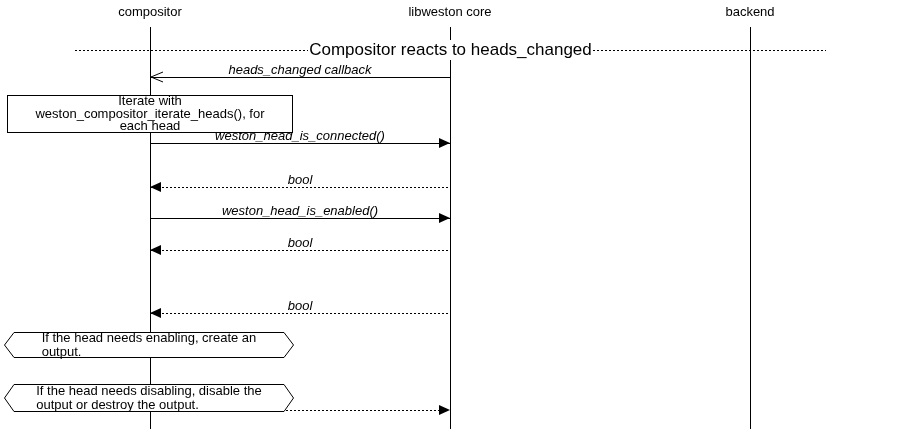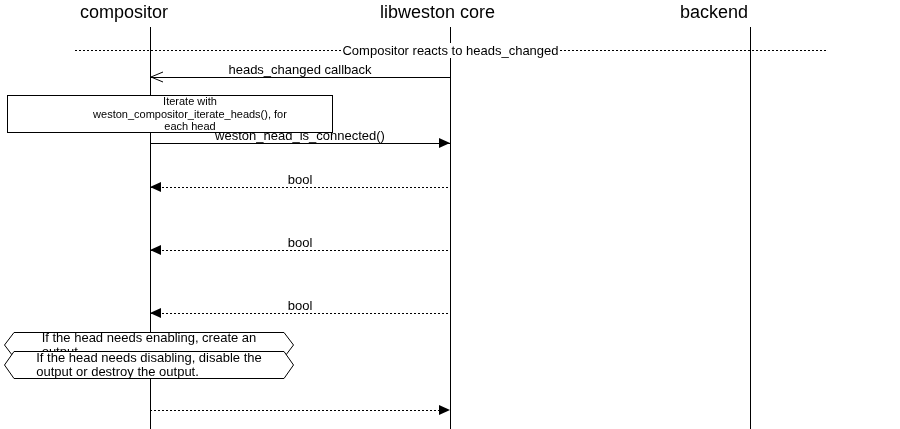--- a/index.html
+++ b/index.html
@@ -23,22 +23,22 @@
     width: 1px;
     height: 402px;
     background: #000;
     z-index: 0;
   }
   
   .actor-label {
     position: absolute;
     top: 4px;
     width: 140px;
-    text-align: left;
-    font-size: 18px;
+    text-align: center;
+    font-size: 13px;
     line-height: 16px;
     z-index: 1;
   }
   
   .divider {
     position: absolute;
     left: 75px;
     top: 43px;
     width: 751px;
     height: 14px;
@@ -49,36 +49,37 @@
   .divider-line {
     flex: 1;
     height: 1px;
     background-image: linear-gradient(to right, #000 50%, rgba(0,0,0,0) 50%);
     background-size: 4px 1px;
     background-repeat: repeat-x;
   }
   .divider-text {
     background: #ffffff;
     padding: 0 1px;
-    font-size: 13px;
+    font-size: 17px;
     white-space: nowrap;
   }
   
   .message {
     position: absolute;
     left: 150px;
     width: 300px;
     z-index: 1;
   }
   .msg-label {
     height: 14px;
     line-height: 14px;
     text-align: center;
     font-size: 13px;
     white-space: nowrap;
+    font-style: italic;
   }
   .msg-line {
     position: relative;
     height: 1px;
   }
   .msg-line.solid { background: #000; }
   .msg-line.dotted {
     background-image: linear-gradient(to right, #000 50%, rgba(0,0,0,0) 50%);
     background-size: 4px 1px;
     background-repeat: repeat-x;
@@ -109,24 +110,23 @@
     top: 95px;
     width: 284px;
     height: 36px;
     border: 1px solid #000;
     background: #ffffff;
     z-index: 2;
     display: flex;
     align-items: center;
     justify-content: center;
     text-align: center;
-    font-size: 11px;
+    font-size: 13px;
     line-height: 12.5px;
     white-space: pre-line;
-    padding-left: 40px;
   }
   
   .hnote {
     position: absolute;
     left: 4px;
     width: 290px;
     z-index: 2;
   }
   .hnote svg {
     position: absolute;
@@ -140,21 +140,21 @@
     display: flex;
     align-items: center;
     justify-content: center;
     text-align: left;
     font-size: 13px;
     line-height: 14px;
     white-space: pre-line;
     z-index: 1;
   }
   .hnote-1 { top: 332px; height: 26px; }
-  .hnote-2 { top: 351px; height: 28px; }
+  .hnote-2 { top: 384px; height: 28px; }
 </style>
 </head>
 <body>
 
 <div class="diagram">
 
   <div class="lifeline" style="left:150px"></div>
   <div class="lifeline" style="left:450px"></div>
   <div class="lifeline" style="left:750px"></div>
 
@@ -190,20 +190,26 @@
     </div>
   </div>
 
   <div class="message" style="top:173px">
     <div class="msg-label">bool</div>
     <div class="msg-line dotted">
       <span class="head filled-left"></span>
     </div>
   </div>
 
+  <div class="message" style="top:204px">
+    <div class="msg-label">weston_head_is_enabled()</div>
+    <div class="msg-line solid">
+      <span class="head filled-right"></span>
+    </div>
+  </div>
 
   <div class="message" style="top:236px">
     <div class="msg-label">bool</div>
     <div class="msg-line dotted">
       <span class="head filled-left"></span>
     </div>
   </div>
 
 
   <div class="message" style="top:299px">

